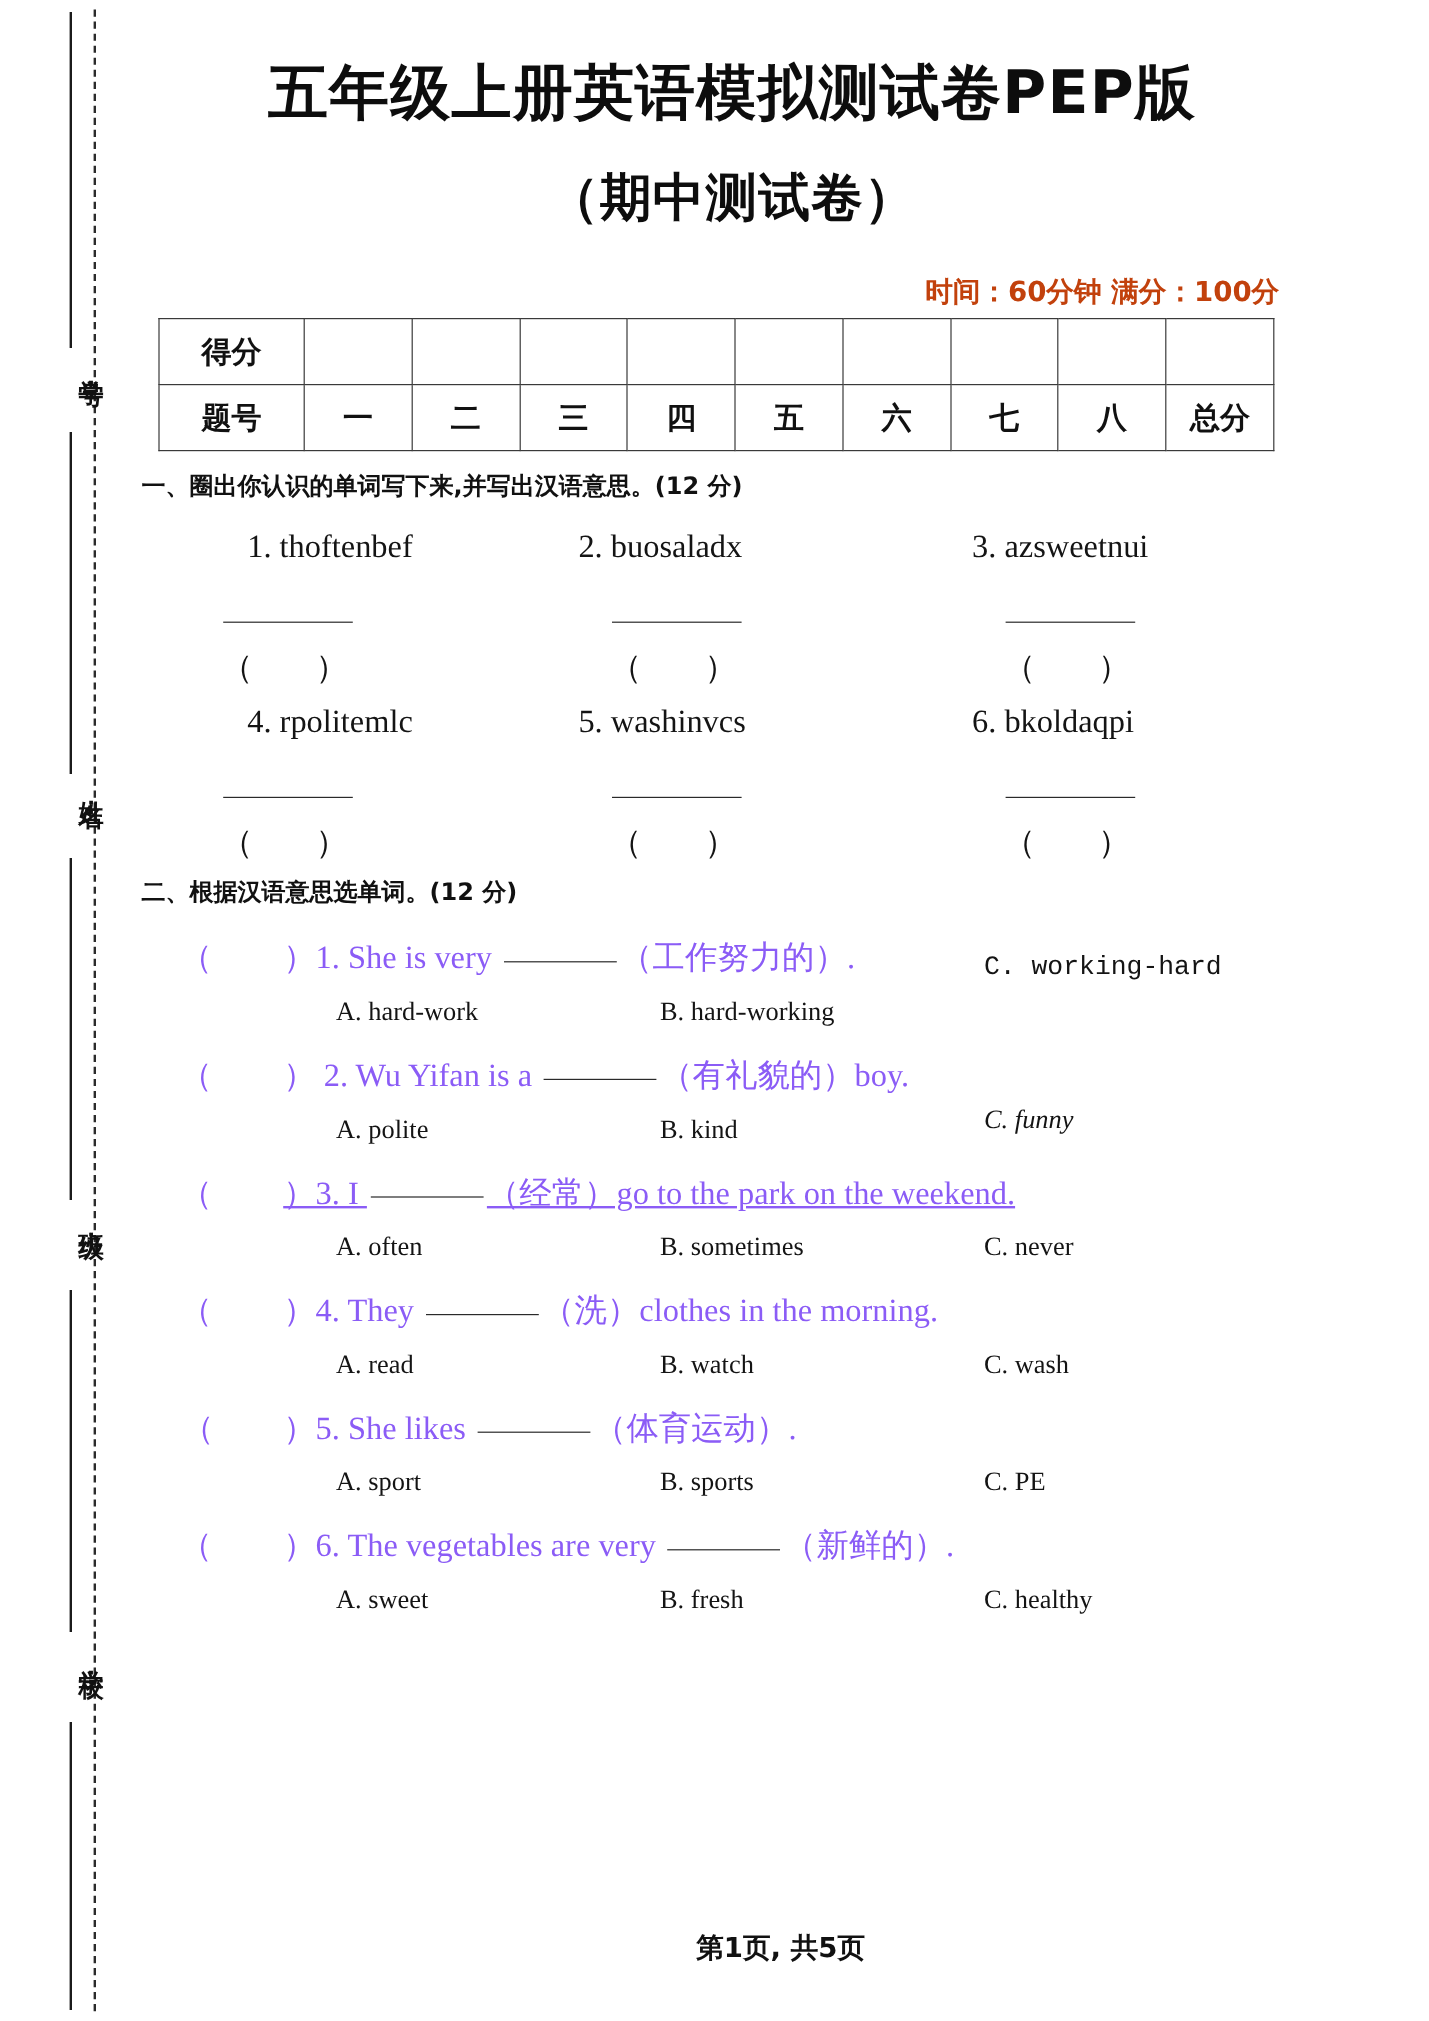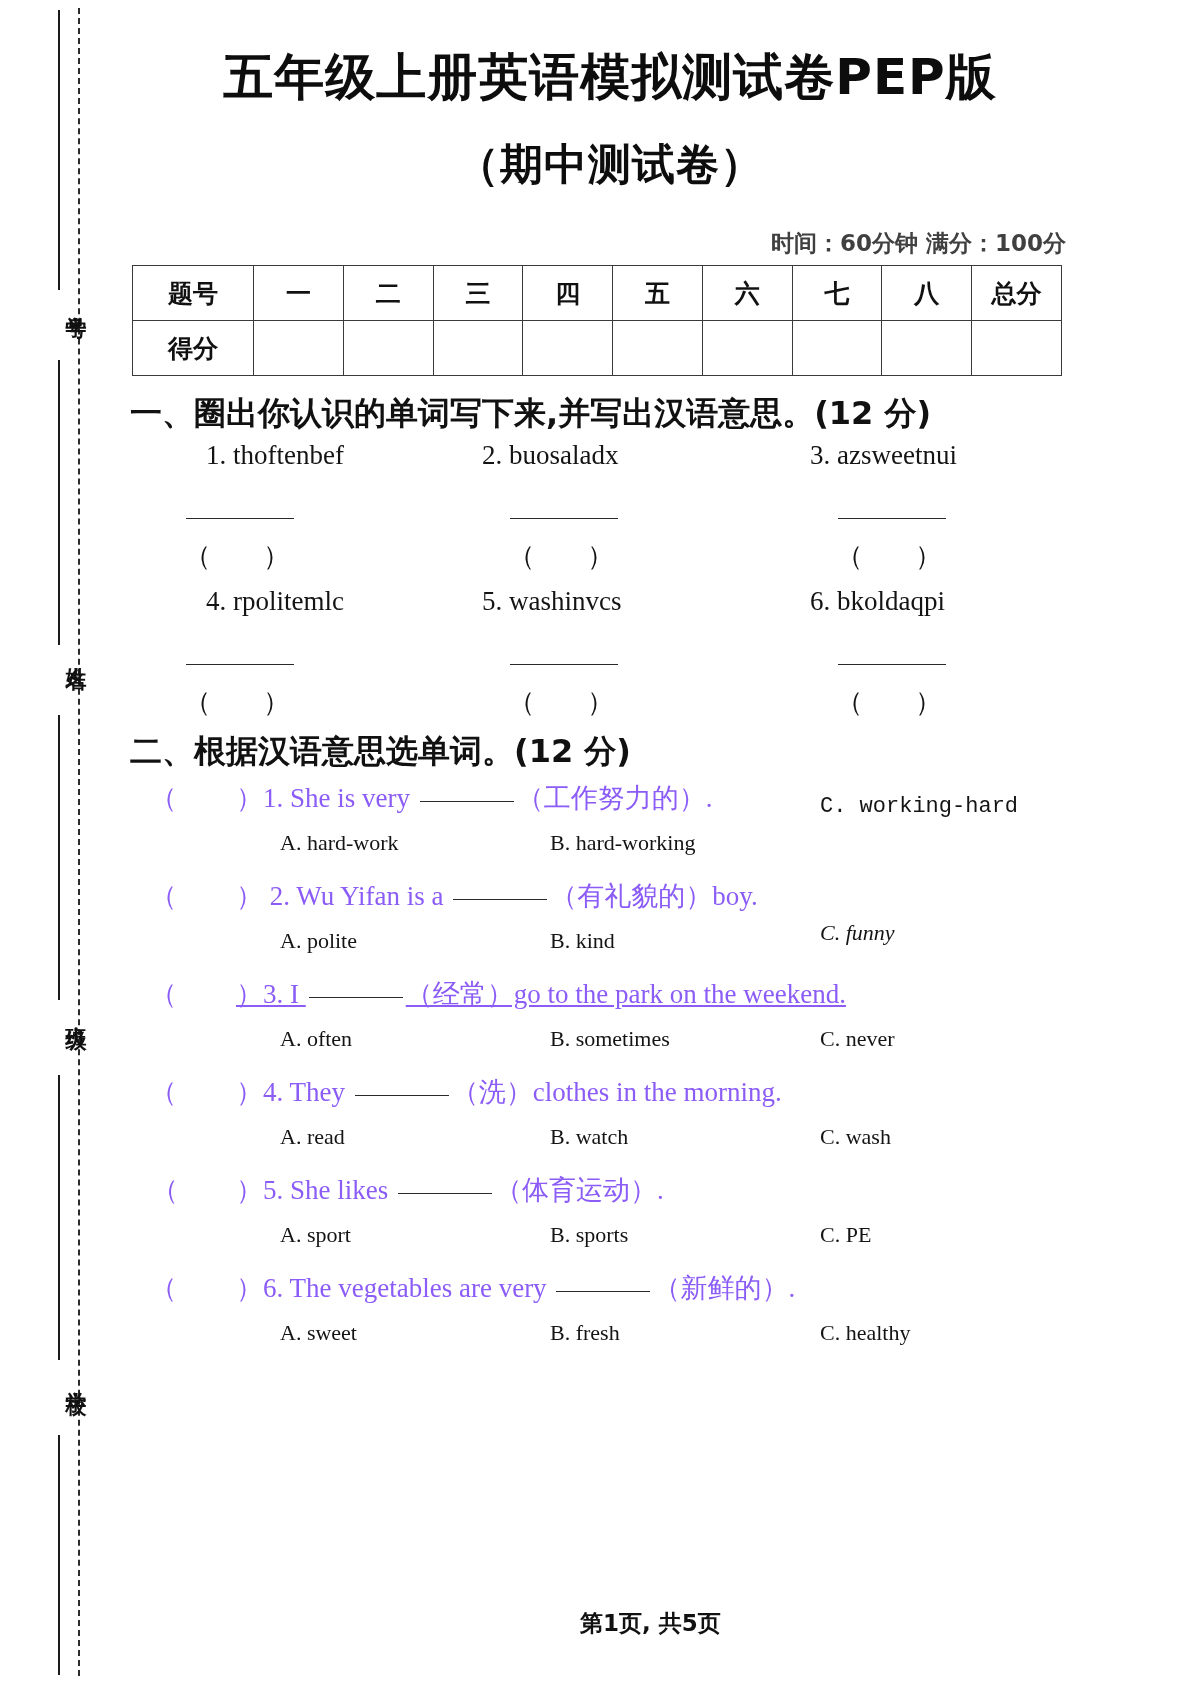--- a/index.html
+++ b/index.html
@@ -25,38 +25,38 @@
   .page{position:absolute;left:110px;top:0;width:1081px;height:1684px;}
   .title{
     font-family:"DejaVu Sans","Liberation Sans",sans-serif;
     font-weight:700;text-align:center;color:#0d0d0d;
   }
   .title-main{position:absolute;left:0;top:44px;width:1000px;font-size:50px;letter-spacing:1px;}
   .title-sub{position:absolute;left:0;top:136px;width:1000px;font-size:43px;letter-spacing:1px;}
   .exam-meta{
     position:absolute;right:125px;top:228px;
     font-family:"DejaVu Sans","Liberation Sans",sans-serif;
-    font-weight:700;font-size:23px;color:#404040;white-space:nowrap;
+    font-weight:700;font-size:23px;color:#c2410c;white-space:nowrap;
   }
   
   .score-table{
     position:absolute;left:22px;top:265px;width:930px;
     border-collapse:collapse;table-layout:fixed;
   }
   .score-table td{
     border:1.5px solid #3a3a3a;height:52px;text-align:center;vertical-align:middle;
     font-family:"DejaVu Sans","Liberation Sans",sans-serif;
     font-weight:700;font-size:25px;color:#111;
   }
   .score-table td.head-cell{width:118px;}
   
   .sec-head{
-    position:absolute;left:20px;
-    font-family:"DejaVu Sans","Liberation Sans",sans-serif;
-    font-weight:700;font-size:32px;color:#111;white-space:nowrap;
+    position:absolute;left:8px;
+    font-family:"DejaVu Sans","Liberation Sans",sans-serif;
+    font-weight:700;font-size:20px;color:#111;white-space:nowrap;
   }
   .sec-head .pts{font-weight:700;}
   .row{position:absolute;left:0;width:1040px;}
   .col3{position:absolute;white-space:nowrap;font-size:27px;}
   .c1{left:48px;margin-left:48px;}
   .c2{left:372px;}
   .c3{left:700px;}
   .blank-line{
     display:inline-block;width:108px;border-bottom:1.6px solid #2a2a2a;
     height:1px;vertical-align:middle;
@@ -101,43 +101,43 @@
 
 <div class="page">
 
   <div class="title title-sub">（期中测试卷）</div>
   <div class="title title-main">五年级上册英语模拟测试卷PEP版</div>
   <div class="exam-meta">时间：60分钟  满分：100分</div>
 
   <table class="score-table">
     <tbody>
         <tr>
+      <td class="head-cell">得分</td>
+      <td></td>
+      <td></td>
+      <td></td>
+      <td></td>
+      <td></td>
+      <td></td>
+      <td></td>
+      <td></td>
+      <td></td>
+    </tr>
+    <tr>
       <td class="head-cell">题号</td>
       <td>一</td>
       <td>二</td>
       <td>三</td>
       <td>四</td>
       <td>五</td>
       <td>六</td>
       <td>七</td>
       <td>八</td>
       <td>总分</td>
     </tr>
-    <tr>
-      <td class="head-cell">得分</td>
-      <td></td>
-      <td></td>
-      <td></td>
-      <td></td>
-      <td></td>
-      <td></td>
-      <td></td>
-      <td></td>
-      <td></td>
-    </tr>
   </tbody>
     </table>
 
   <div class="sec-head" style="top:392px;">
     <span>一、圈出你认识的单词写下来,并写出汉语意思。</span><span class="pts">(12 分)</span>
   </div>
 
   <div class="row" style="top:440px;">
     <span class="col3 c1">1. thoftenbef</span>
     <span class="col3 c2">2. buosaladx</span>

